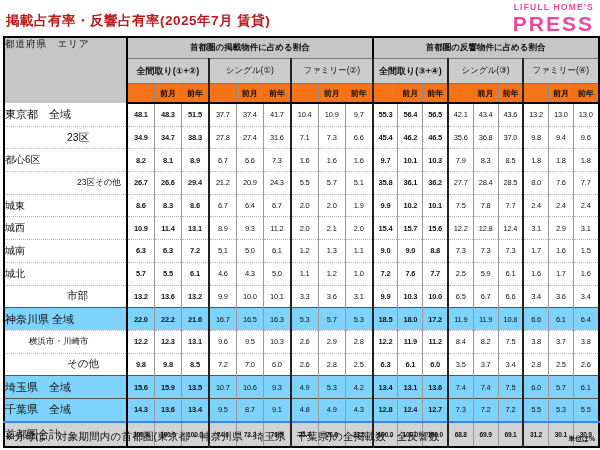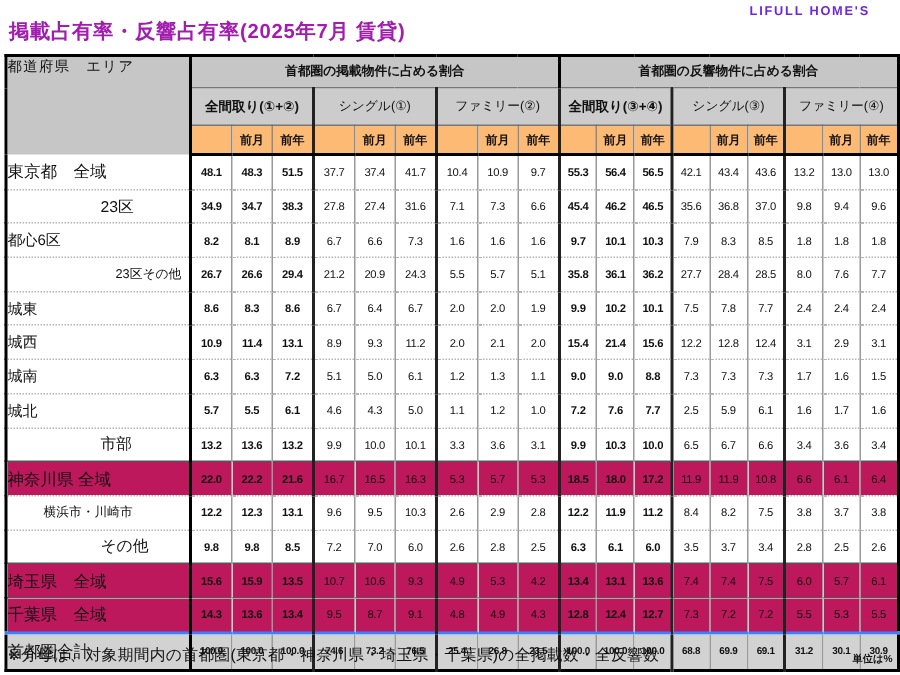--- a/index.html
+++ b/index.html
@@ -4,23 +4,23 @@
 <style>
   html,body{margin:0;padding:0;}
   body{
     width:600px;height:450px;position:relative;overflow:hidden;
     background:#fff;font-family:"Liberation Sans","DejaVu Sans",sans-serif;
     -webkit-font-smoothing:antialiased;
   }
   
   .page-title{
     position:absolute;top:12px;left:6px;
-    font-size:13.5px;font-weight:bold;color:#a21caf;letter-spacing:.5px;
-  }
-  .logo{position:absolute;top:3px;right:20px;text-align:right;color:#6d28d9;line-height:1;}
+    font-size:13.5px;font-weight:bold;color:#b91c1c;letter-spacing:.5px;
+  }
+  .logo{position:absolute;top:3px;right:6px;text-align:right;color:#ec4899;line-height:1;}
   .logo-top{font-size:8.5px;font-weight:bold;letter-spacing:1.2px;}
   .logo-main{font-size:21px;font-weight:bold;letter-spacing:2px;margin-top:1px;}
   
   table.report{
     position:absolute;top:36px;left:3px;width:594px;
     border-collapse:collapse;table-layout:fixed;
     border:2px solid #000;
   }
   table.report td,table.report th{
     padding:0;margin:0;overflow:hidden;white-space:nowrap;
@@ -32,51 +32,52 @@
     font-size:9.5px;font-weight:bold;text-align:left;vertical-align:top;
     padding:5px 0 0 5px;border-right:2px solid #000;letter-spacing:1px;
   }
   tr.h1 th.blocktitle{
     font-size:8.5px;font-weight:bold;text-align:center;height:20px;
     border-left:2px solid #000;border-bottom:1px solid #777;
   }
   tr.h2 th{height:24px;text-align:center;background:#cccccc;border-bottom:1px solid #777;}
   tr.h2 th.grp{border-left:2px solid #222;font-size:8.5px;}
   tr.h2 th.grp.allw{font-weight:bold;font-size:9px;}
-  tr.h3 th{height:18px;background:#fdba74;font-size:8px;font-weight:bold;text-align:center;
+  tr.h3 th{height:18px;background:#f97316;font-size:8px;font-weight:bold;text-align:center;
     border-left:1px solid #8a8a8a;border-bottom:2px solid #000;}
   tr.h3 th.gstart{border-left:2px solid #222;}
   
   tbody td{height:21.7px;}
   td.lbl{font-size:10.5px;border-right:2px solid #000;padding-left:5px;}
   td.lbl.pref{font-size:11px;}
   td.lbl.sub1{padding-left:62px;}
   td.lbl.sub1s{padding-left:24px;font-size:8.5px;}
   td.lbl.sub2{font-size:10px;}
   td.lbl.sub2s{padding-left:72px;font-size:8.5px;}
   td.val{font-size:7.5px;text-align:center;border-left:1px solid #9a9a9a;letter-spacing:-.2px;}
   td.val.b{font-weight:bold;}
   td.val.gstart{border-left:2px solid #222;}
   tr.minor td{border-top:1px dotted #b5b5b5;}
   tr.section td{border-top:1px solid #555;}
-  tr.shaded td{background:#be185d;}
+  tr.shaded td{background:#7dd3fc;}
   tr.totalrow td{background:#d2d2d2;border-top:2px solid #3b82f6;height:23px;}
   tr.totalrow td.val{font-size:6.6px;font-weight:bold;}
   tr.totalrow td.lbl{font-size:11px;}
   
   .footnote{position:absolute;top:430px;left:5px;font-size:10.5px;color:#111;letter-spacing:.2px;}
   .unit-note{position:absolute;top:434px;right:5px;font-size:6.8px;font-weight:bold;color:#111;}
 </style>
 </head>
 <body>
 
 <div class="page-title">掲載占有率・反響占有率(2025年7月 賃貸)</div>
 
 <div class="logo">
   <div class="logo-top">LIFULL HOME'S</div>
+  <div class="logo-main">PRESS</div>
 </div>
 
 <table class="report">
     <colgroup>
       <col style="width: 123px;">
       <col style="width: 27.3px;">
       <col style="width: 27.3px;">
       <col style="width: 27.3px;">
       <col style="width: 27.3px;">
       <col style="width: 27.3px;">
@@ -240,21 +241,21 @@
         <td class="val gstart b">10.9</td>
         <td class="val b">11.4</td>
         <td class="val b">13.1</td>
         <td class="val gstart">8.9</td>
         <td class="val">9.3</td>
         <td class="val">11.2</td>
         <td class="val gstart">2.0</td>
         <td class="val">2.1</td>
         <td class="val">2.0</td>
         <td class="val gstart b">15.4</td>
-        <td class="val b">21.4</td>
+        <td class="val b">15.7</td>
         <td class="val b">15.6</td>
         <td class="val gstart">12.2</td>
         <td class="val">12.8</td>
         <td class="val">12.4</td>
         <td class="val gstart">3.1</td>
         <td class="val">2.9</td>
         <td class="val">3.1</td>
       </tr>
       <tr class="minor">
         <td class="lbl sub2">城南</td>

